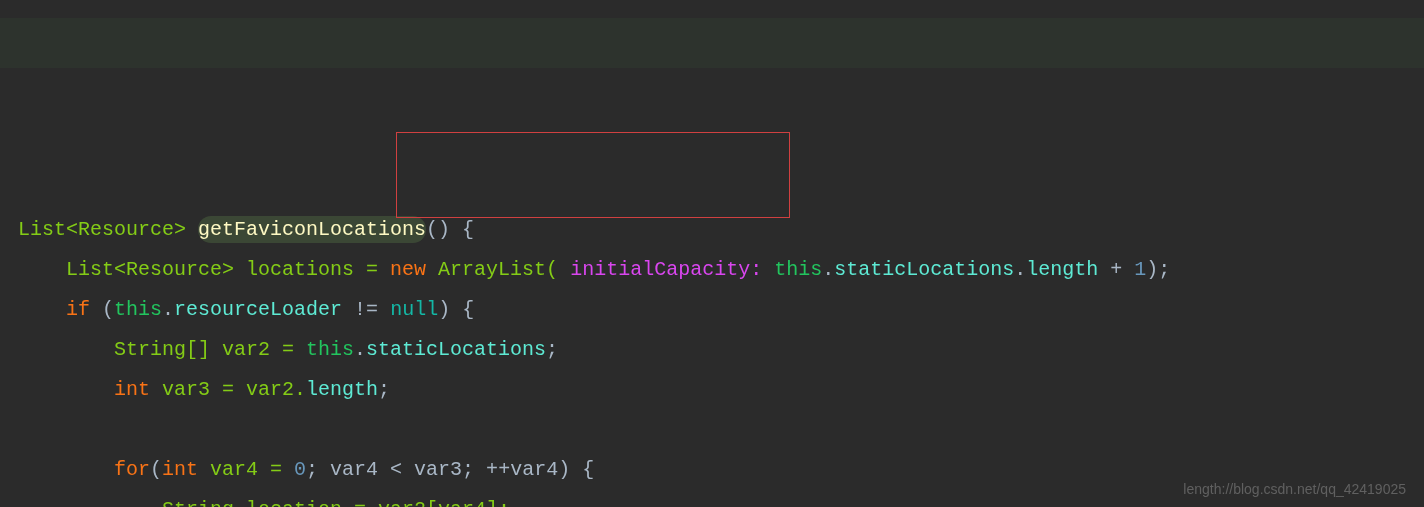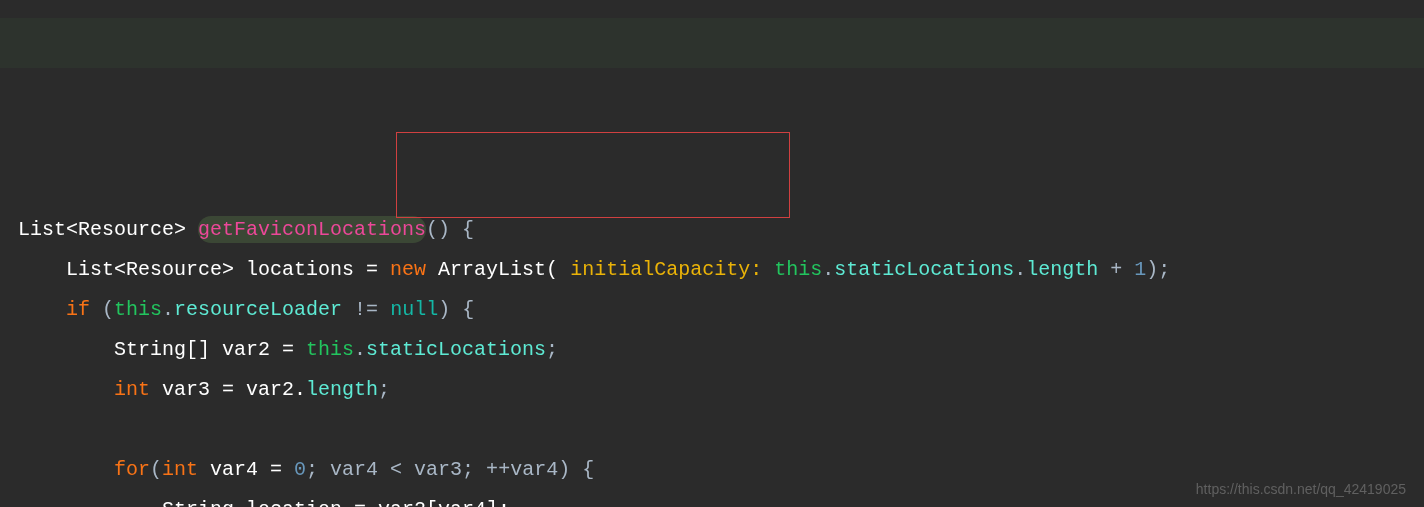--- a/index.html
+++ b/index.html
@@ -26,28 +26,28 @@
       left: 0;
       right: 0;
       height: 50px;
       z-index: 0;
     }
     .code-content {
       position: relative;
       z-index: 1;
     }
     .keyword { color: #f97316; }
-    .type { color: #ffffff; }
-    .method-decl { color: #ec4899; border-radius: 13px; }
+    .type { color: #84cc16; }
+    .method-decl { color: #fef9c3; border-radius: 13px; }
     .field { color: #5eead4; }
     .number { color: #6897bb; }
     .null { color: #14b8a6; }
     .this { color: #22c55e; }
     .punct { color: #a9b7c6; }
-    .hint { color: #eab308; font-style: normal; text-align: center; }
+    .hint { color: #d946ef; font-style: normal; text-align: center; }
     .highlight-bg {
       background: rgba(70, 90, 60, 0.6);
       padding: 2px 0;
     }
     .red-box {
       position: absolute;
       top: 132px;
       left: 396px;
       width: 394px;
       height: 86px;
@@ -70,13 +70,13 @@
 <body>
 
 <div class="editor">
   <div class="header-line"></div>
   <div class="red-box"></div>
   <div class="code-content">
 <span class="line"><span class="type">List&lt;Resource&gt; </span><span class="method-decl highlight-bg">getFaviconLocations</span><span class="punct">() {</span></span><span class="line"><span>    </span><span class="type">List&lt;Resource&gt; locations = </span><span class="keyword">new</span><span class="type"> ArrayList( </span><span class="hint">initialCapacity: </span><span class="this">this</span><span class="punct">.</span><span class="field">staticLocations</span><span class="punct">.</span><span class="field">length</span><span class="punct"> + </span><span class="number">1</span><span class="punct">);</span></span><span class="line"><span>    </span><span class="keyword">if</span><span class="punct"> (</span><span class="this">this</span><span class="punct">.</span><span class="field">resourceLoader</span><span class="punct"> != </span><span class="null">null</span><span class="punct">) {</span></span><span class="line"><span>        </span><span class="type">String[] var2 = </span><span class="this">this</span><span class="punct">.</span><span class="field">staticLocations</span><span class="punct">;</span></span><span class="line"><span>        </span><span class="keyword">int</span><span class="type"> var3 = var2.</span><span class="field">length</span><span class="punct">;</span></span><span class="line"> </span><span class="line"><span>        </span><span class="keyword">for</span><span class="punct">(</span><span class="keyword">int</span><span class="type"> var4 = </span><span class="number">0</span><span class="punct">; var4 &lt; var3; ++var4) {</span></span><span class="line"><span>            </span><span class="type">String location = var2[var4];</span></span>
   </div>
 </div>
 
-<div class="watermark">https://this.csdn.net/qq_42419025</div>
+<div class="watermark">length://blog.csdn.net/qq_42419025</div>
 
 </body></html>

